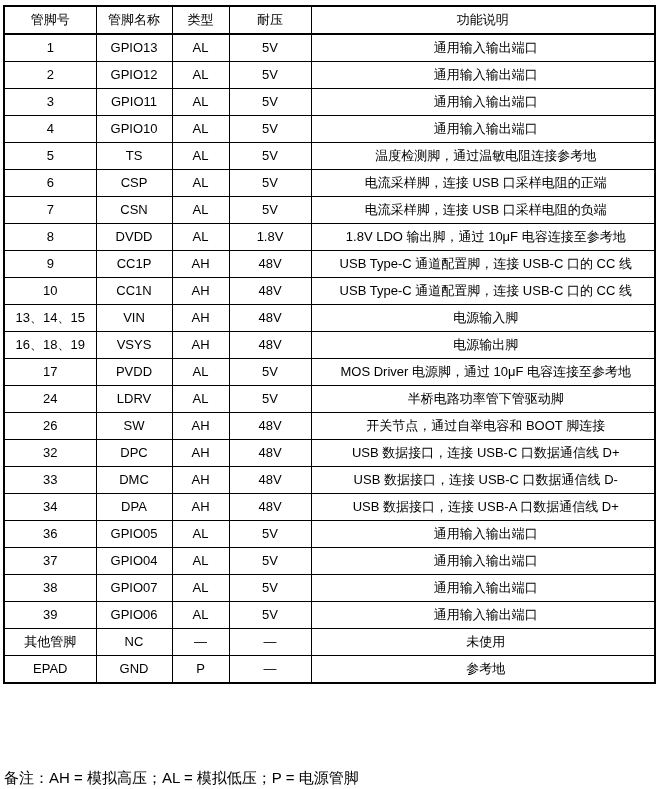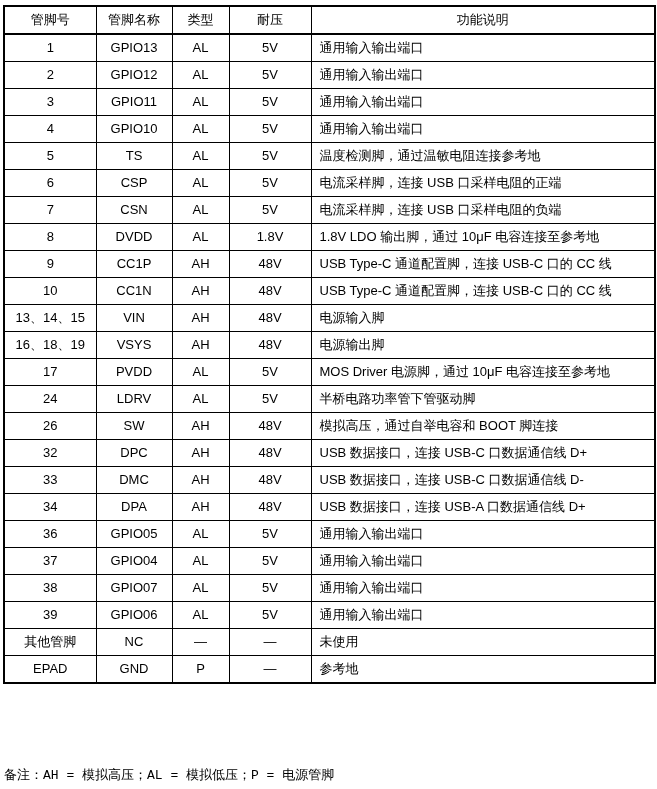--- a/index.html
+++ b/index.html
@@ -40,31 +40,30 @@
     vertical-align: middle;
     font-weight: normal;
     line-height: 1.15;
     white-space: nowrap;
     overflow: hidden;
   }
   table.pin-table thead th {
     border-bottom: 2px solid #000000;
   }
   table.pin-table td.desc {
-    text-align: left;
+    text-align: center;
     padding-left: 8px;
   }
   .footnote {
     position: absolute;
     left: 4px;
     top: 768px;
-    font-size: 13px;
+    font-size: 15px;
     line-height: 1.3;
     white-space: nowrap;
-    font-family: Liberation Mono, monospace;
   }
 </style>
 </head>
 <body>
 
 <div class="page">
   <table class="pin-table">
     <colgroup>
       <col style="width:92px">
       <col style="width:76px">
@@ -178,21 +177,21 @@
           <td>LDRV</td>
           <td>AL</td>
           <td>5V</td>
           <td class="desc">半桥电路功率管下管驱动脚</td>
         </tr>
         <tr>
           <td>26</td>
           <td>SW</td>
           <td>AH</td>
           <td>48V</td>
-          <td class="desc">模拟高压，通过自举电容和 BOOT 脚连接</td>
+          <td class="desc">开关节点，通过自举电容和 BOOT 脚连接</td>
         </tr>
         <tr>
           <td>32</td>
           <td>DPC</td>
           <td>AH</td>
           <td>48V</td>
           <td class="desc">USB 数据接口，连接 USB-C 口数据通信线 D+</td>
         </tr>
         <tr>
           <td>33</td>

